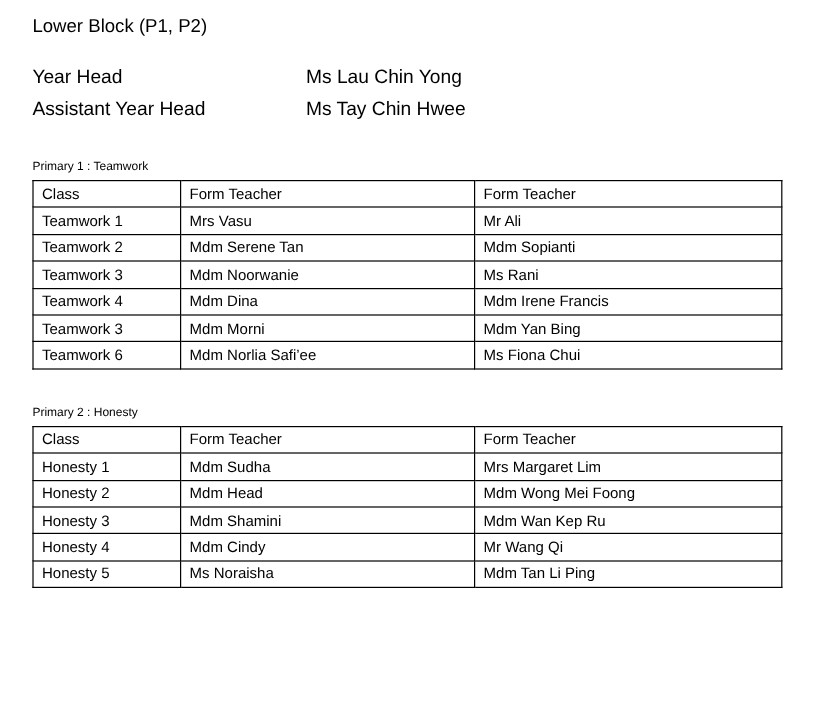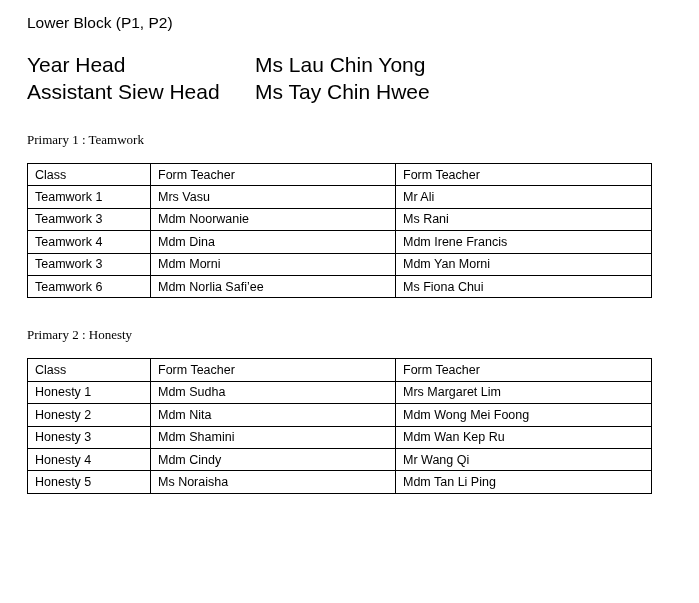--- a/index.html
+++ b/index.html
@@ -21,42 +21,40 @@
     font-size: 15.5px;
     line-height: 20px;
     margin: 0;
     font-weight: normal;
   }
   .staff-block {
     margin-top: 18px;
   }
   .staff-row {
     display: flex;
-    font-size: 21px;
+    font-size: 16px;
     line-height: 27px;
     align-items: flex-end;
   }
   .staff-role {
     width: 228px;
     flex: 0 0 228px;
   }
   .section-heading {
-    font-size: 13px;
+    font-size: 10px;
     line-height: 20px;
     font-weight: normal;
     margin: 0;
-    font-family: Liberation Serif, serif;
   }
   .heading-p1 { margin-top: 25px; }
   .heading-p2 { margin-top: 27px; }
   table.roster {
     border-collapse: collapse;
     table-layout: fixed;
     width: 624px;
-    margin-top: 13px;
   }
   table.roster th,
   table.roster td {
     border: 1px solid #000000;
     font-size: 12.5px;
     font-weight: normal;
     text-align: left;
     vertical-align: middle;
     height: 21.4px;
     padding: 0 4px 0 7px;
@@ -73,21 +71,21 @@
 <div class="doc">
 
   <h1 class="doc-title">Lower Block (P1, P2)</h1>
 
   <div class="staff-block">
     <div class="staff-row">
       <span class="staff-role">Year Head</span>
       <span class="staff-name">Ms Lau Chin Yong</span>
     </div>
     <div class="staff-row">
-      <span class="staff-role">Assistant Siew Head</span>
+      <span class="staff-role">Assistant Year Head</span>
       <span class="staff-name">Ms Tay Chin Hwee</span>
     </div>
   </div>
 
   <h2 class="section-heading heading-p1">Primary 1 : Teamwork</h2>
 
   <table class="roster">
     <colgroup>
       <col class="col-class">
         <col class="col-ft1">
@@ -98,33 +96,38 @@
       <th>Class</th>
       <th>Form Teacher</th>
       <th>Form Teacher</th>
     </tr>
     <tr>
       <td>Teamwork 1</td>
       <td>Mrs Vasu</td>
       <td>Mr Ali</td>
     </tr>
     <tr>
+      <td>Teamwork 2</td>
+      <td>Mdm Serene Tan</td>
+      <td>Mdm Sopianti</td>
+    </tr>
+    <tr>
       <td>Teamwork 3</td>
       <td>Mdm Noorwanie</td>
       <td>Ms Rani</td>
     </tr>
     <tr>
       <td>Teamwork 4</td>
       <td>Mdm Dina</td>
       <td>Mdm Irene Francis</td>
     </tr>
     <tr>
       <td>Teamwork 3</td>
       <td>Mdm Morni</td>
-      <td>Mdm Yan Morni</td>
+      <td>Mdm Yan Bing</td>
     </tr>
     <tr>
       <td>Teamwork 6</td>
       <td>Mdm Norlia Safi’ee</td>
       <td>Ms Fiona Chui</td>
     </tr>
   </tbody>
     </table>
 
   <h2 class="section-heading heading-p2">Primary 2 : Honesty</h2>
@@ -141,21 +144,21 @@
       <th>Form Teacher</th>
       <th>Form Teacher</th>
     </tr>
     <tr>
       <td>Honesty 1</td>
       <td>Mdm Sudha</td>
       <td>Mrs Margaret Lim</td>
     </tr>
     <tr>
       <td>Honesty 2</td>
-      <td>Mdm Nita</td>
+      <td>Mdm Head</td>
       <td>Mdm Wong Mei Foong</td>
     </tr>
     <tr>
       <td>Honesty 3</td>
       <td>Mdm Shamini</td>
       <td>Mdm Wan Kep Ru</td>
     </tr>
     <tr>
       <td>Honesty 4</td>
       <td>Mdm Cindy</td>

